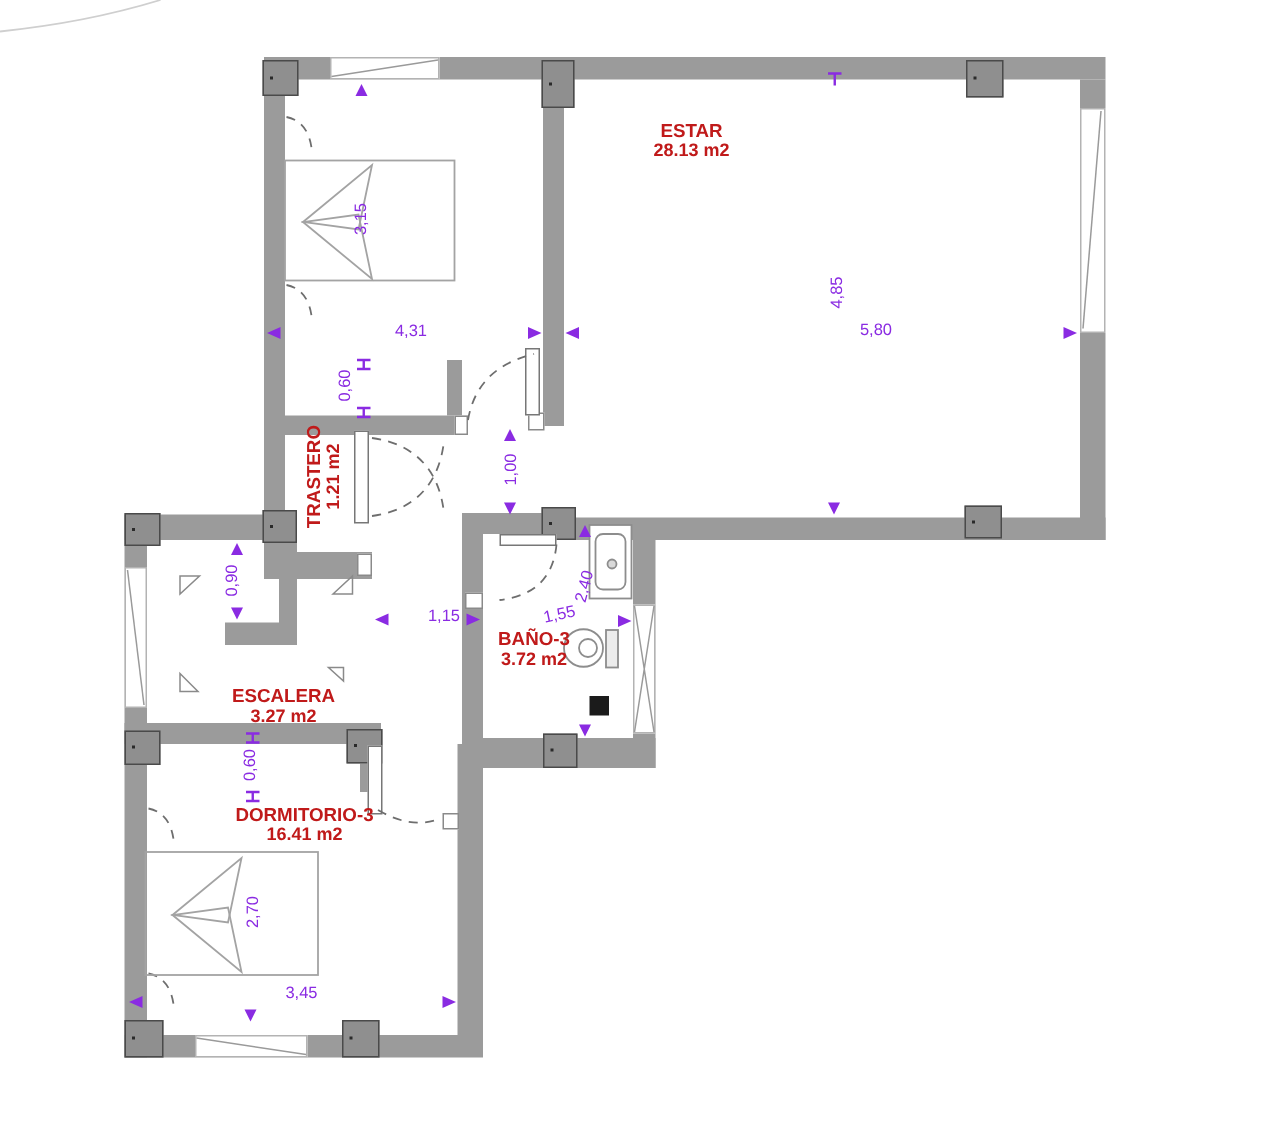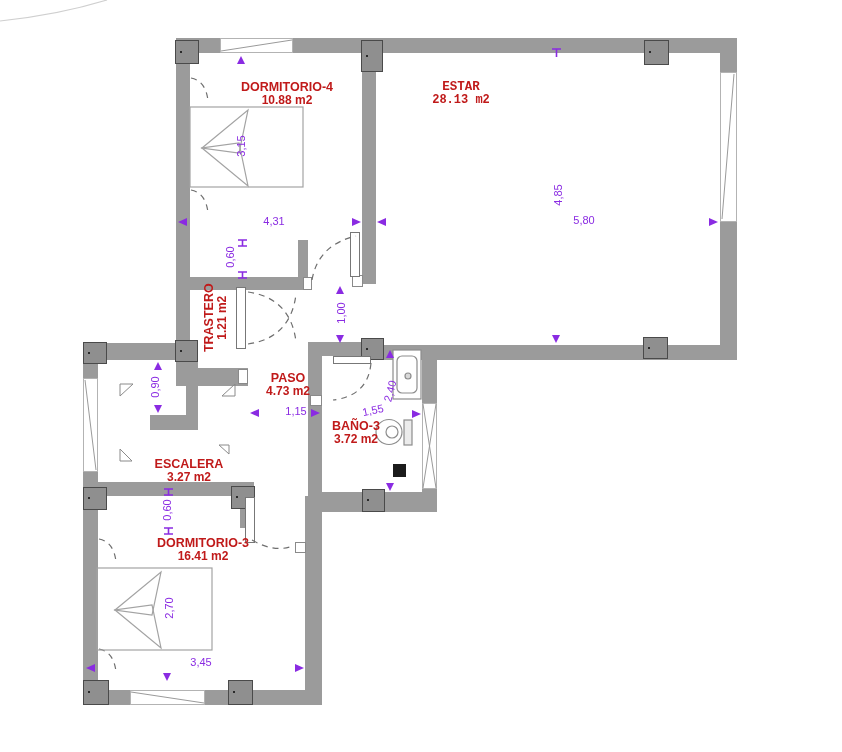--- a/index.html
+++ b/index.html
@@ -152,35 +152,27 @@
     </g>
     <g stroke="#8A2BE2" stroke-width="1.6" fill="none">
       <path d="M552,49 h9 M556.5,49 v8"></path>
       <path d="M238,240 h9 M242.5,240 v6 M238,246 h9"></path>
       <path d="M238,272 h9 M242.5,272 v6 M238,278 h9"></path>
       <path d="M164,489 h9 M168.5,489 v6 M164,495 h9"></path>
       <path d="M164,528 h9 M168.5,528 v6 M164,534 h9"></path>
     </g>
   </svg>
 
-  <div class="room-label" style="left:226px;top:80px;width:122px;">
-    <span class="rname">DORMITORIO-4</span>
-    <span class="area">10.88 m2</span>
-  </div>
-  <div class="room-label" style="left:411px;top:80px;width:100px;font-family:Liberation Mono, monospace;">
+  <div class="room-label" style="left:411px;top:80px;width:100px;">
     <span class="rname">ESTAR</span>
     <span class="area">28.13 m2</span>
   </div>
   <div class="room-label vrot" style="left:172px;top:304px;width:88px;">
     <span class="rname">TRASTERO</span>
     <span class="area">1.21 m2</span>
-  </div>
-  <div class="room-label" style="left:238px;top:371px;width:100px;">
-    <span class="rname">PASO</span>
-    <span class="area">4.73 m2</span>
   </div>
   <div class="room-label" style="left:306px;top:419px;width:100px;">
     <span class="rname">BAÑO-3</span>
     <span class="area">3.72 m2</span>
   </div>
   <div class="room-label" style="left:139px;top:457px;width:100px;">
     <span class="rname">ESCALERA</span>
     <span class="area">3.27 m2</span>
   </div>
   <div class="room-label" style="left:142px;top:536px;width:122px;">

